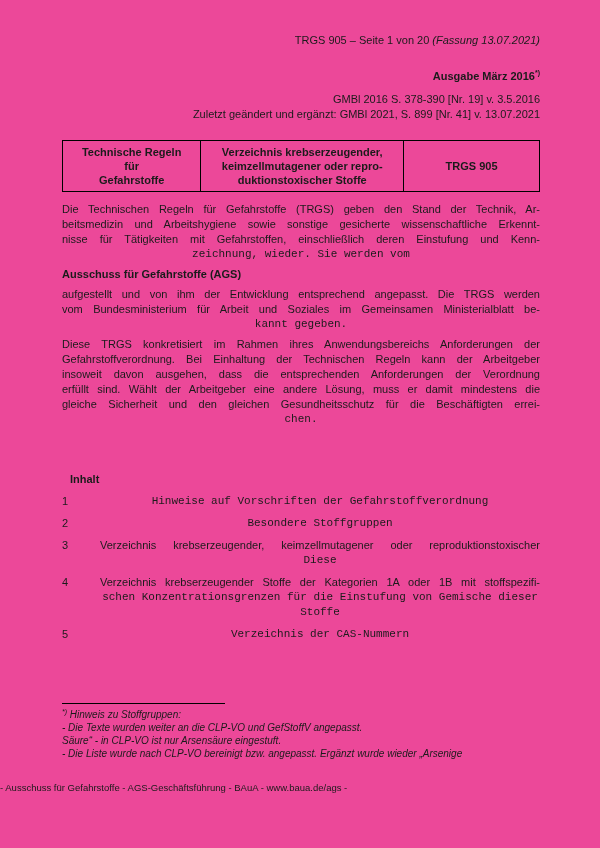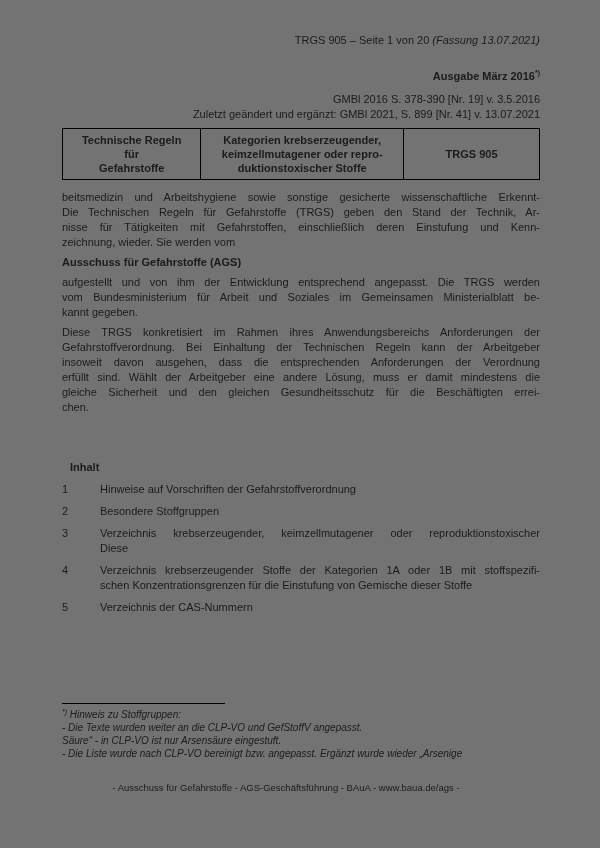--- a/index.html
+++ b/index.html
@@ -1,73 +1,73 @@
 <!DOCTYPE html>
 <html lang="de"><head>
 <meta charset="utf-8">
 <style>
   * { margin:0; padding:0; box-sizing:border-box; }
   html,body { background:#ffffff; }
   .page {
     position:relative;
     width:600px; height:848px;
-    background:#737373;
+    background:#ec4899;
     color:#1b1b1b;
     font-family:"Liberation Sans","DejaVu Sans",sans-serif;
     font-size:11px;
     line-height:15px;
     overflow:hidden;
   }
   .content { position:absolute; left:62px; top:0; width:478px; }
 
   .it   { font-style:italic; }
   sup   { font-size:7px; vertical-align:super; line-height:0; }
 
   .doc-header  { margin-top:33px; text-align:right; }
   .edition     { margin-top:21px; text-align:right; font-weight:bold; }
   .gmbl-line1  { margin-top:8px;  text-align:right; }
   .gmbl-line2  { margin-top:0;  text-align:right; }
 
   table.title-table {
-    width:100%; margin-top:6px;
+    width:100%; margin-top:18px;
     border-collapse:collapse;
     padding-left:30px;
   }
   table.title-table td {
     border:1.6px solid #000000;
     font-weight:bold; text-align:center; vertical-align:middle;
     padding:4px 8px; line-height:14px;
   }
   td.col1 { width:29%; }
   td.col2 { width:42.5%; }
   td.col3 { width:28.5%; }
 
   .para { margin-top:5px; }
   .p1   { margin-top:10px; }
   .jline { text-align:justify; text-align-last:justify; }
-  .lline { text-align:left; }
+  .lline { text-align:center;font-family:Liberation Mono, monospace; }
 
   .ags-heading { margin-top:5px; text-align:left; font-weight:bold; }
 
   .toc { margin-top:45px; }
   .toc-heading { font-weight:bold; margin-bottom:2px;padding-left:8px; }
   .toc-item { display:flex; margin-top:7px; }
   .toc-item:first-of-type { margin-top:0; }
   .toc-num  { width:38px; flex-shrink:0; }
   .toc-text { flex:1; }
 
   .footnote {
     position:absolute; left:62px; top:703px; width:478px;
     font-size:10px; line-height:13px; font-style:italic;
   }
   .fn-rule { width:163px; border-top:1.2px solid #000000; margin-bottom:4px; }
 
   .doc-footer {
     position:absolute; left:0; top:782px; width:492px;
-    text-align:center; font-size:9.5px; line-height:12px;margin-left:40px;
+    text-align:left; font-size:9.5px; line-height:12px;
   }
 </style>
 </head>
 <body>
 
 <div class="page">
   <div class="content">
 
     <div class="doc-header">
       <span>TRGS 905 – Seite 1 von 20 </span><span class="it">(Fassung 13.07.2021)</span>
@@ -82,32 +82,32 @@
 
     <table class="title-table">
       <tbody>
           <tr>
         <td class="col1">
           <div>Technische Regeln</div>
           <div>für</div>
           <div>Gefahrstoffe</div>
         </td>
         <td class="col2">
-          <div>Kategorien krebserzeugender,</div>
+          <div>Verzeichnis krebserzeugender,</div>
           <div>keimzellmutagener oder repro-</div>
           <div>duktionstoxischer Stoffe</div>
         </td>
         <td class="col3">TRGS 905</td>
       </tr>
     </tbody>
       </table>
 
     <div class="para p1">
+      <div class="jline">Die Technischen Regeln für Gefahrstoffe (TRGS) geben den Stand der Technik, Ar-</div>
       <div class="jline">beitsmedizin und Arbeitshygiene sowie sonstige gesicherte wissenschaftliche Erkennt-</div>
-      <div class="jline">Die Technischen Regeln für Gefahrstoffe (TRGS) geben den Stand der Technik, Ar-</div>
       <div class="jline">nisse für Tätigkeiten mit Gefahrstoffen, einschließlich deren Einstufung und Kenn-</div>
       <div class="lline">zeichnung, wieder. Sie werden vom</div>
     </div>
 
     <div class="ags-heading">Ausschuss für Gefahrstoffe (AGS)</div>
 
     <div class="para">
       <div class="jline">aufgestellt und von ihm der Entwicklung entsprechend angepasst. Die TRGS werden</div>
       <div class="jline">vom Bundesministerium für Arbeit und Soziales im Gemeinsamen Ministerialblatt be-</div>
       <div class="lline">kannt gegeben.</div>

